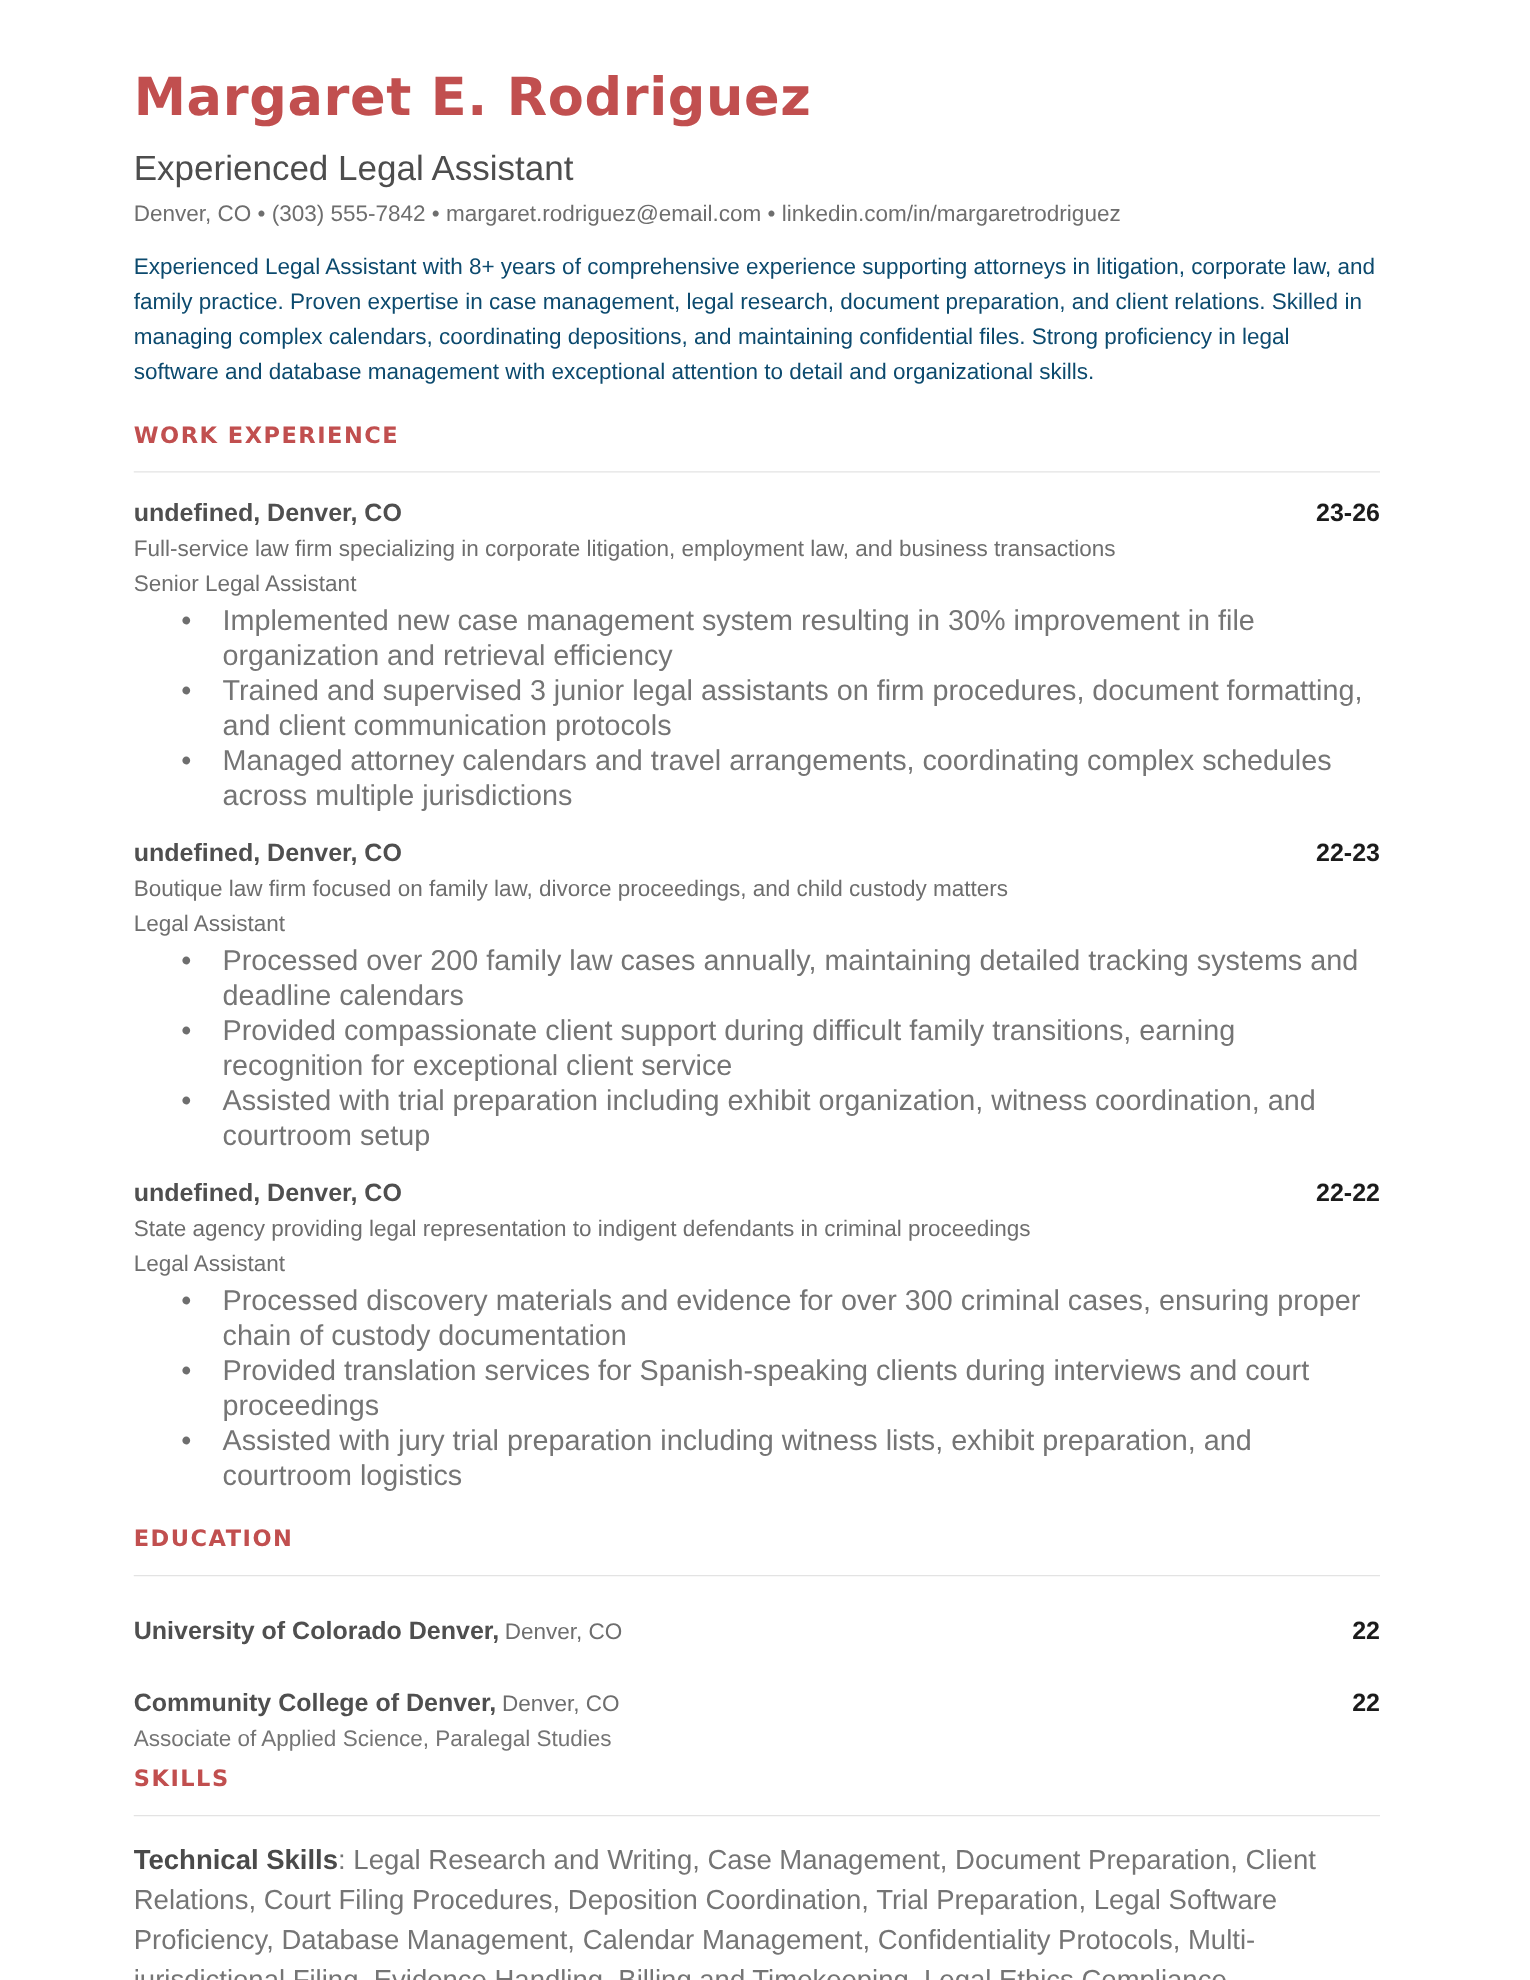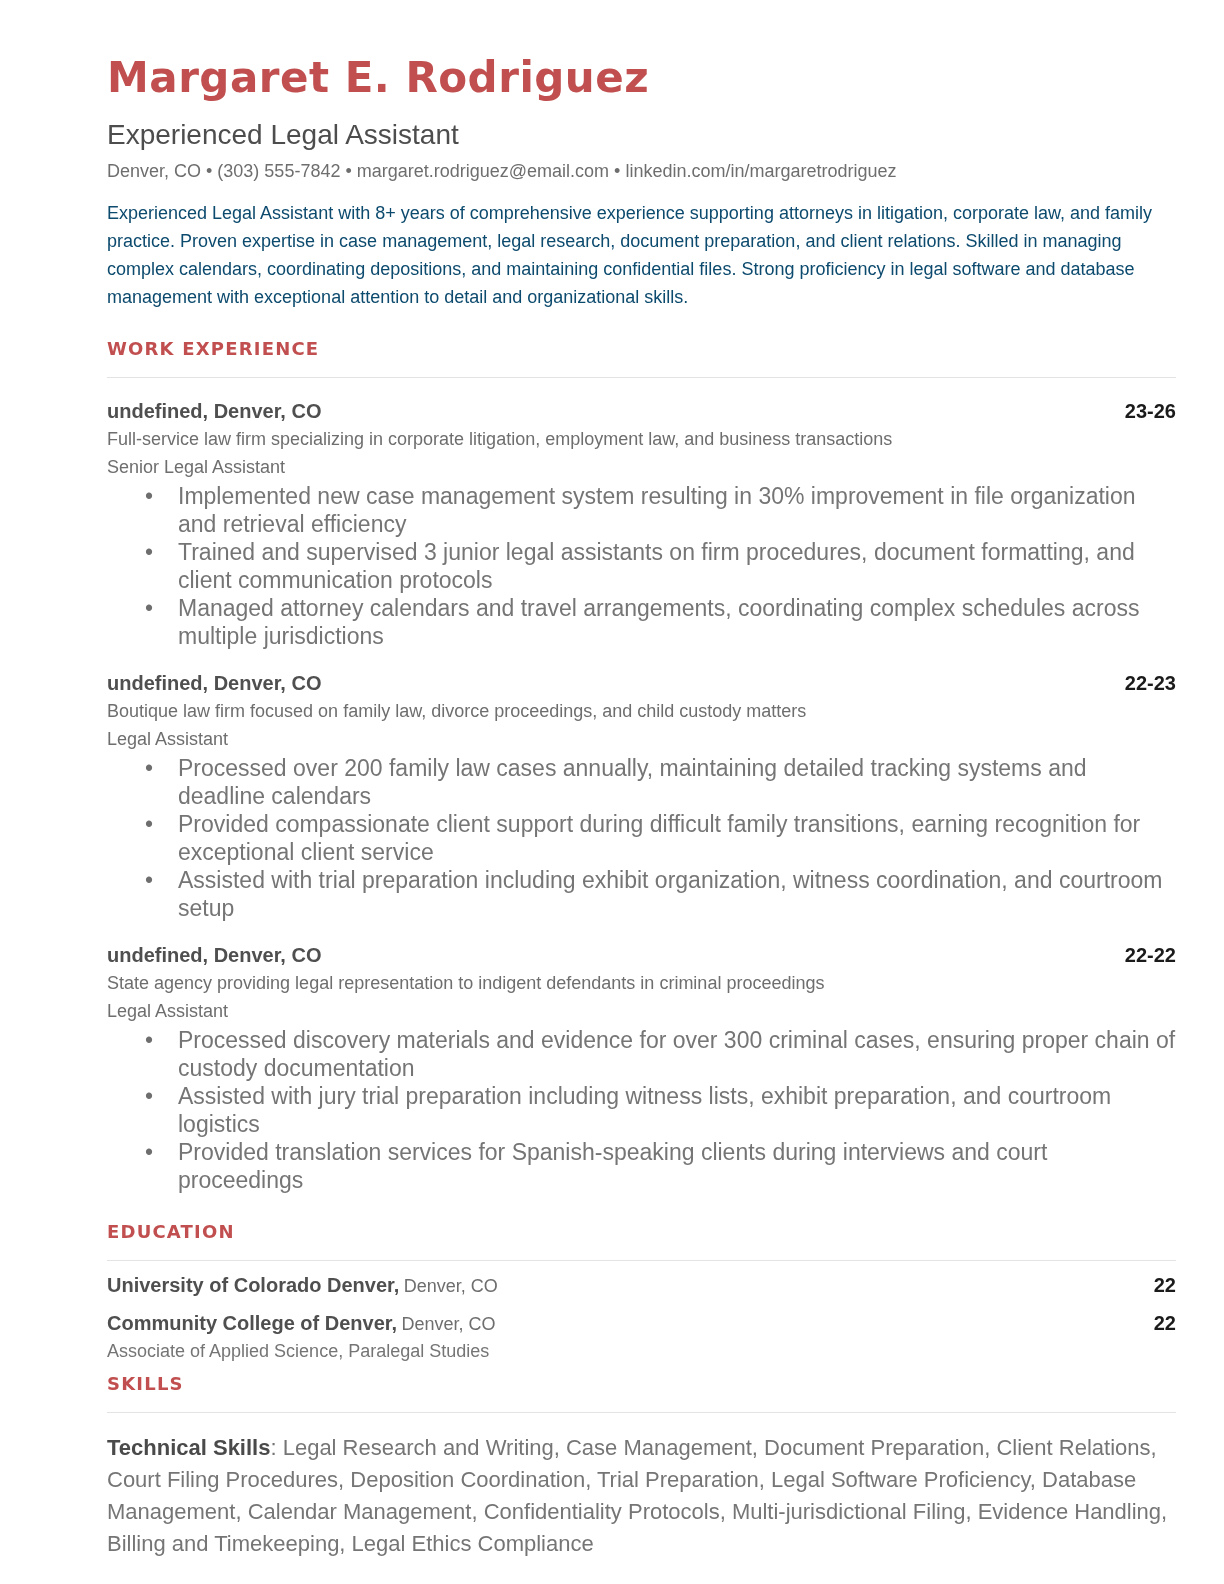--- a/index.html
+++ b/index.html
@@ -7,21 +7,21 @@
   body {
     width: 1224px;
     height: 1584px;
     overflow: hidden;
     font-family: "Liberation Sans", sans-serif;
     -webkit-font-smoothing: antialiased;
   }
   .page {
     width: 1224px;
     height: 1584px;
-    padding: 54px 48px 40px 107px;
+    padding: 54px 120px 40px 107px;
     background: #ffffff;
   }
   
   .name {
     font-family: "DejaVu Sans", sans-serif;
     font-size: 42px;
     font-weight: bold;
     color: #c14f4f;
     letter-spacing: 0.5px;
     line-height: 1.15;
@@ -97,21 +97,21 @@
     color: #757575;
     line-height: 28px;
   }
   ul.bullets li::before {
     content: "•";
     position: absolute;
     left: -33px;
     color: #6e6e6e;
   }
   
-  .edu-entry { margin-top: 10px; }
+  .edu-entry { margin-top: 30px; }
   .institution {
     font-size: 20px;
     font-weight: bold;
     color: #4f4f4f;
     line-height: 28px;
   }
   .location {
     font-size: 18px;
     color: #6e6e6e;
     font-weight: normal;
@@ -177,22 +177,22 @@
 
   <div class="job">
     <div class="job-header">
       <span class="company">undefined, Denver, CO</span>
       <span class="dates">22-22</span>
     </div>
     <div class="desc">State agency providing legal representation to indigent defendants in criminal proceedings</div>
     <div class="role">Legal Assistant</div>
     <ul class="bullets">
       <li>Processed discovery materials and evidence for over 300 criminal cases, ensuring proper chain of custody documentation</li>
+      <li>Provided translation services for Spanish-speaking clients during interviews and court proceedings</li>
       <li>Assisted with jury trial preparation including witness lists, exhibit preparation, and courtroom logistics</li>
-      <li>Provided translation services for Spanish-speaking clients during interviews and court proceedings</li>
     </ul>
   </div>
 
   <div class="section-heading">EDUCATION</div>
   <hr class="rule">
 
   <div class="edu-entry">
     <div class="edu-header">
       <span><span class="institution">University of Colorado Denver,</span>
         <span class="location">Denver, CO</span></span>

